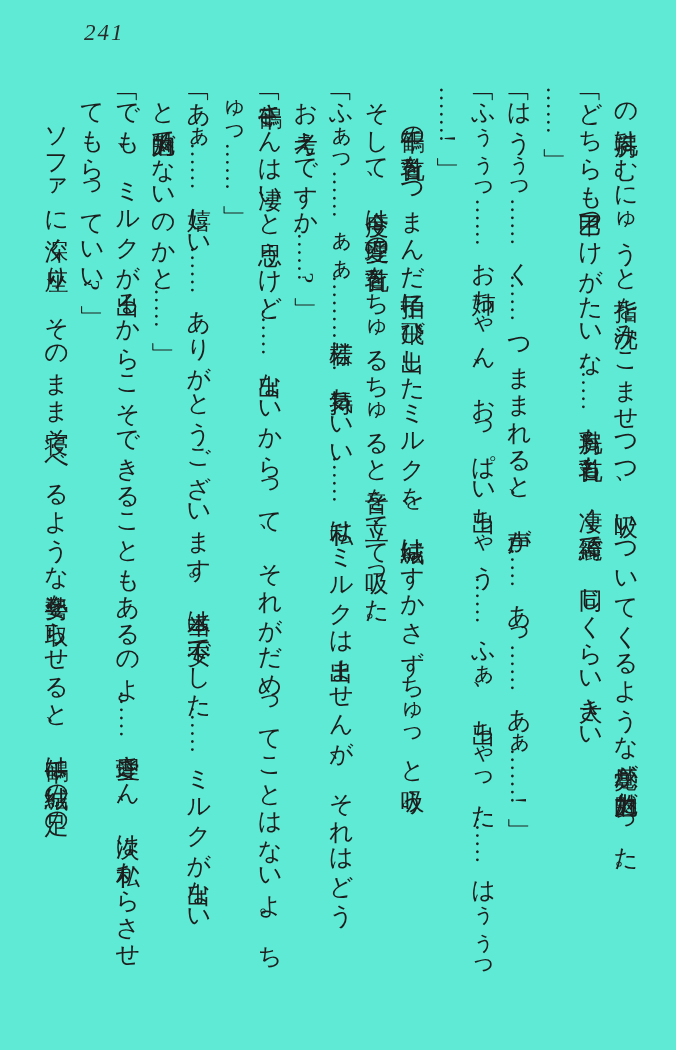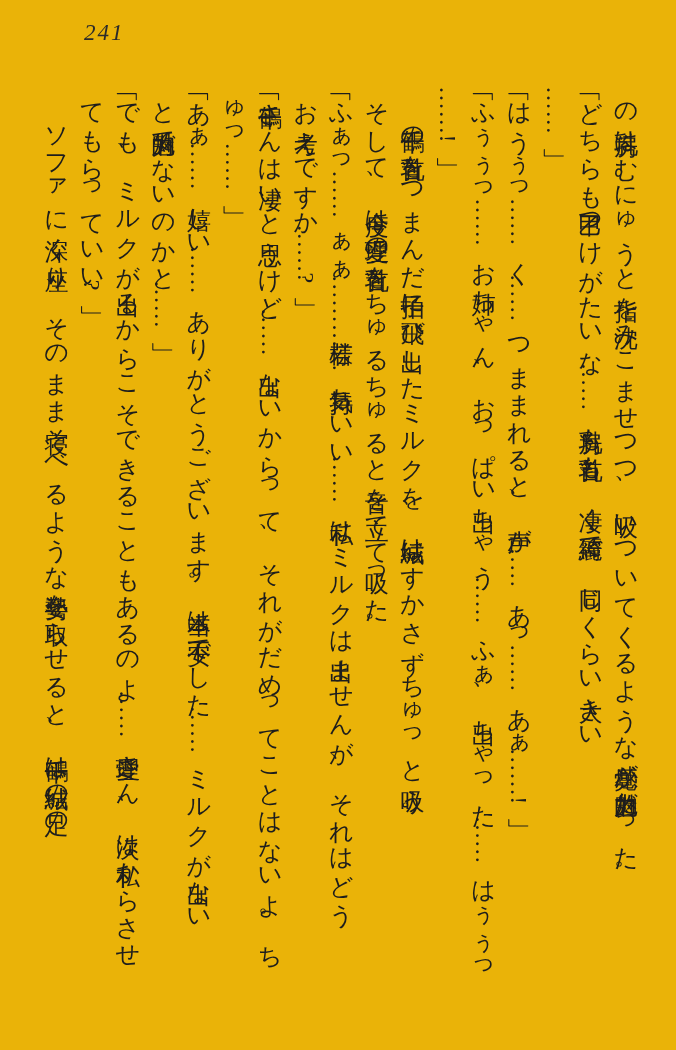--- a/index.html
+++ b/index.html
@@ -4,21 +4,21 @@
 <style>
   html, body {
     margin: 0;
     padding: 0;
     background: #ffffff;
   }
   .page {
     position: relative;
     width: 676px;
     height: 1050px;
-    background: #eab308;
+    background: #5eead4;
     overflow: hidden;
     font-family: "Liberation Serif", serif;
   }
   .page-number {
     position: absolute;
     top: 20px;
     left: 84px;
     font-size: 23px;
     font-style: italic;
     color: #2b2b2b;

